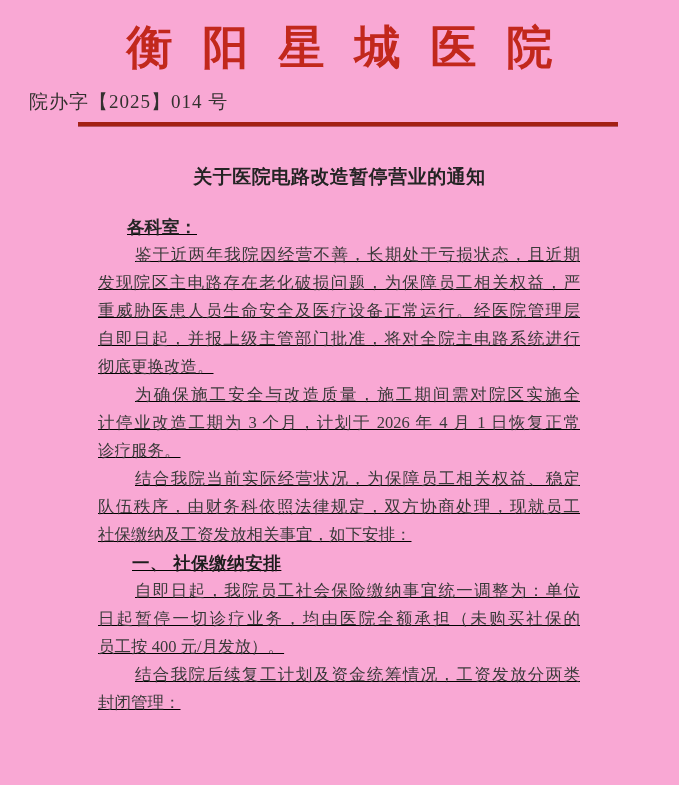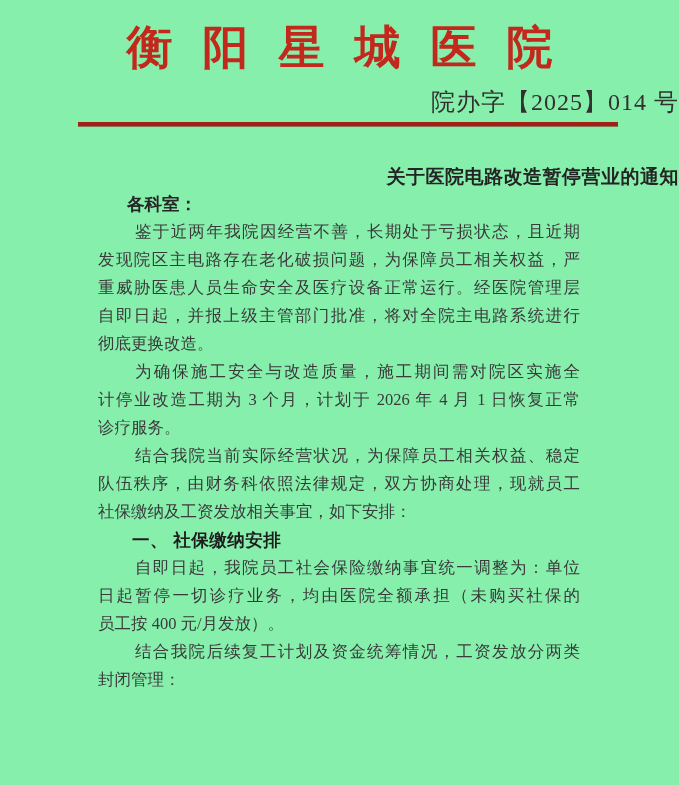--- a/index.html
+++ b/index.html
@@ -12,62 +12,64 @@
   html, body { background: #ffffff; }
   body {
     width: 679px;
     height: 785px;
     overflow: hidden;
     font-family: "Liberation Serif", "DejaVu Serif", serif;
   }
   .page {
     width: 679px;
     height: 785px;
-    background: #86efac;
+    background: #f9a8d4;
     padding-top: 22px;
   }
   .hospital-name {
     text-align: center;
     color: var(--title-red);
     font-size: 46px;
     line-height: 52px;
     font-weight: bold;
     letter-spacing: 30px;
     text-indent: 30px;
     white-space: nowrap;
   }
   .doc-number {
     margin-top: 18px;
-    text-align: right;
+    text-align: left;
     color: #33312f;
-    font-size: 24px;
+    font-size: 19px;
     line-height: 20px;
     letter-spacing: 1px;
     padding-left: 29px;
   }
   .red-rule {
     margin-top: 10px;
     margin-left: 78px;
     width: 540px;
     height: 4px;
     background: var(--rule-red);
     box-shadow: 0 1px 0 rgba(124, 18, 12, 0.55);
   }
   .notice-title {
     margin-top: 38px;
-    text-align: right;
+    text-align: center;
     color: #242424;
     font-size: 19px;
     line-height: 26px;
     font-weight: bold;
     letter-spacing: 0.5px;
   }
   .doc-body {
+    margin-top: 23px;
     margin-left: 98px;
     width: 482px;
+    text-decoration: underline;
   }
   .line {
     height: 28px;
     line-height: 28px;
     font-size: 16.5px;
     color: var(--ink);
     text-align: justify;
     overflow: hidden;
   }
   .line.p-first  { padding-left: 37px; text-align-last: justify; }

